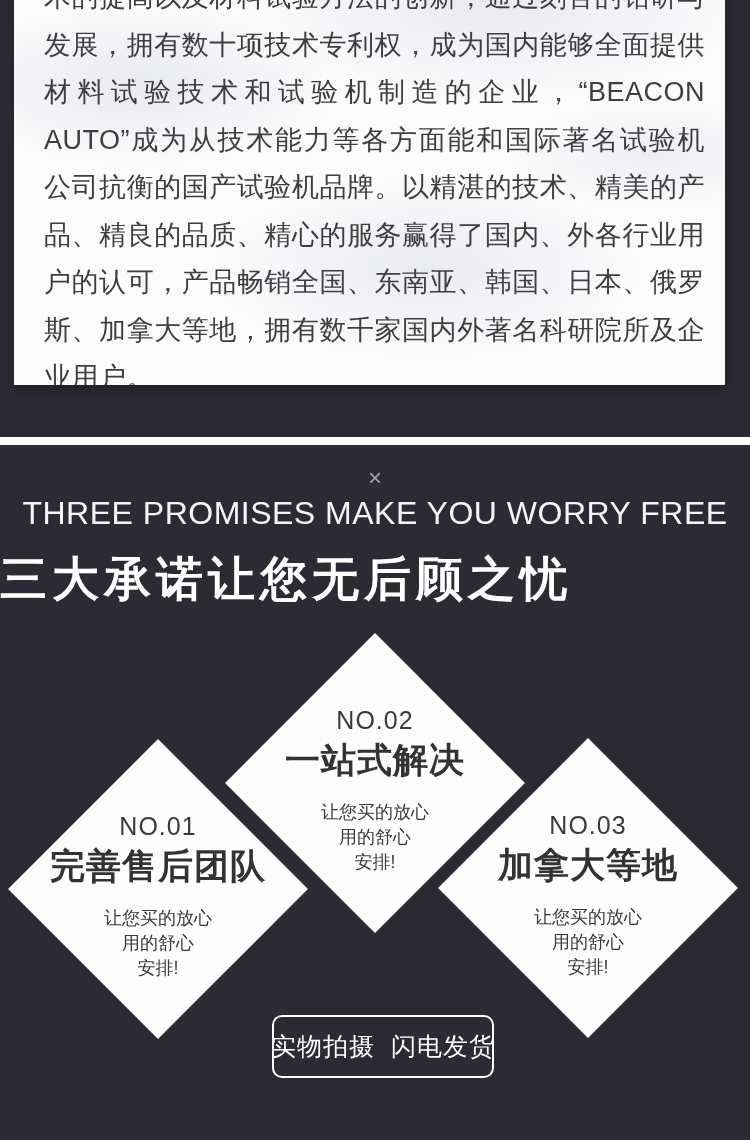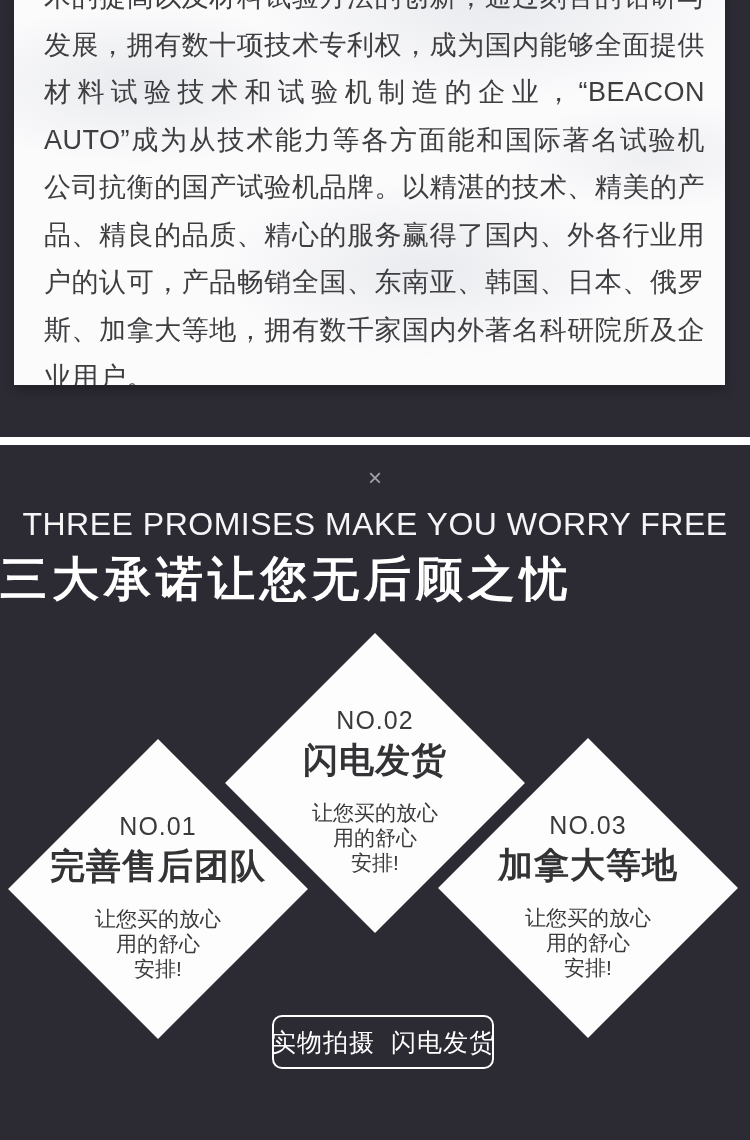--- a/index.html
+++ b/index.html
@@ -37,21 +37,21 @@
   .section-divider { position: absolute; left: 0; top: 437px; width: 750px; height: 8px; background: #ffffff; }
 
   
   .promises-section { position: absolute; left: 0; top: 445px; width: 750px; height: 695px; background: #2c2b34; }
   .decor-x {
     position: absolute; left: 0; top: 20px; width: 100%;
     text-align: center; font-size: 24px; line-height: 26px;
     color: #a0a1a8; font-weight: 300;
   }
   .title-en {
-    position: absolute; left: 0; top: 59px; width: 100%; margin: 0;
+    position: absolute; left: 0; top: 48px; width: 100%; margin: 0;
     text-align: center; font-size: 32px; line-height: 40px;
     font-weight: 500; color: #f5f5f7; letter-spacing: 0.5px;
   }
   .title-zh {
     position: absolute; left: 0; top: 104px; width: 100%; margin: 0;
     font-size: 47px; line-height: 60px;
     font-weight: bold; color: #ffffff; letter-spacing: 5px;
   }
 
   
@@ -65,26 +65,26 @@
   }
   .diamond-2 .diamond-shape, .diamond-3 .diamond-shape { box-shadow: 0 0 0 10px #2c2b34; }
   .diamond-content {
     position: absolute; inset: 0; z-index: 2;
     display: flex; flex-direction: column; align-items: center;
     padding-top: 72px; box-sizing: border-box;
     text-align: left;
   }
   .diamond-no { font-size: 25px; line-height: 30px; color: #3a3a3c; letter-spacing: 1px; }
   .diamond-title { font-size: 35px; line-height: 44px; margin-top: 3px; font-weight: bold; color: #333335; letter-spacing: 1px; }
-  .diamond-line { font-size: 21px; line-height: 25px; color: #3a3a3c; }
+  .diamond-line { font-size: 18px; line-height: 25px; color: #3a3a3c; }
   .diamond-line.first { margin-top: 18px; }
 
   
   .shipping-badge {
-    position: absolute; left: 272px; top: 570px; width: 222px; height: 54px;
+    position: absolute; left: 272px; top: 570px; width: 222px; height: 63px;
     box-sizing: border-box; border: 2px solid #ffffff; border-radius: 10px;
     display: flex; align-items: center; justify-content: center;
     font-size: 25px; font-weight: 500; color: #ffffff;
     letter-spacing: 1px; white-space: pre; z-index: 4;
   }
 </style>
 </head>
 <body>
 
 <div class="page">
@@ -113,21 +113,21 @@
         <div class="diamond-line first">让您买的放心</div>
         <div class="diamond-line">用的舒心</div>
         <div class="diamond-line">安排!</div>
       </div>
     </div>
 
     <div class="diamond diamond-2">
       <div class="diamond-shape"></div>
       <div class="diamond-content">
         <div class="diamond-no">NO.02</div>
-        <div class="diamond-title">闪电发货</div>
+        <div class="diamond-title">一站式解决</div>
         <div class="diamond-line first">让您买的放心</div>
         <div class="diamond-line">用的舒心</div>
         <div class="diamond-line">安排!</div>
       </div>
     </div>
 
     <div class="diamond diamond-3">
       <div class="diamond-shape"></div>
       <div class="diamond-content">
         <div class="diamond-no">NO.03</div>

